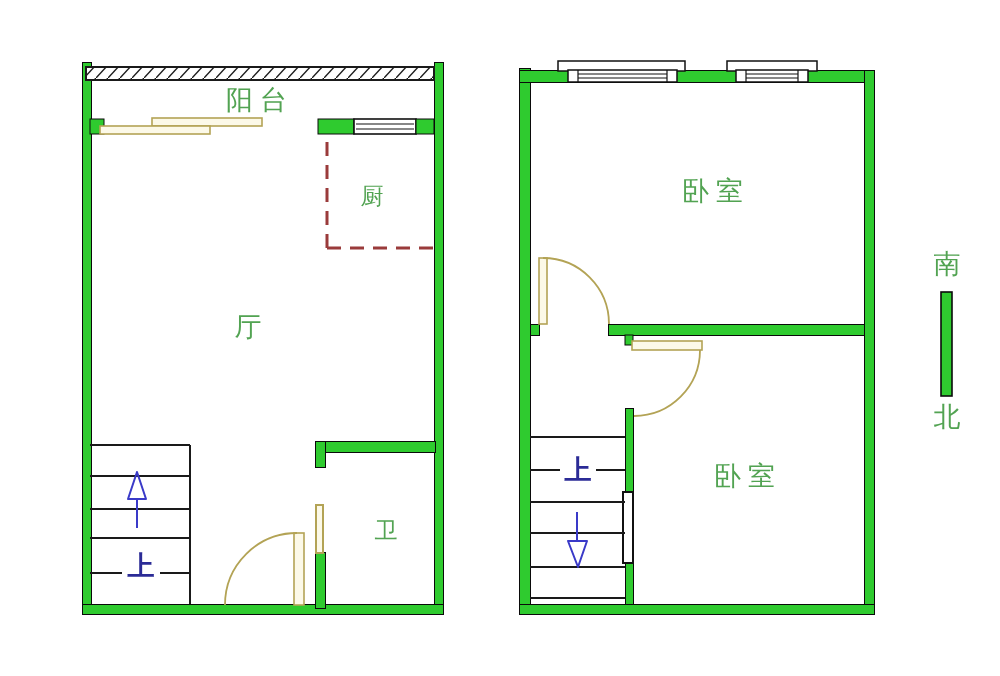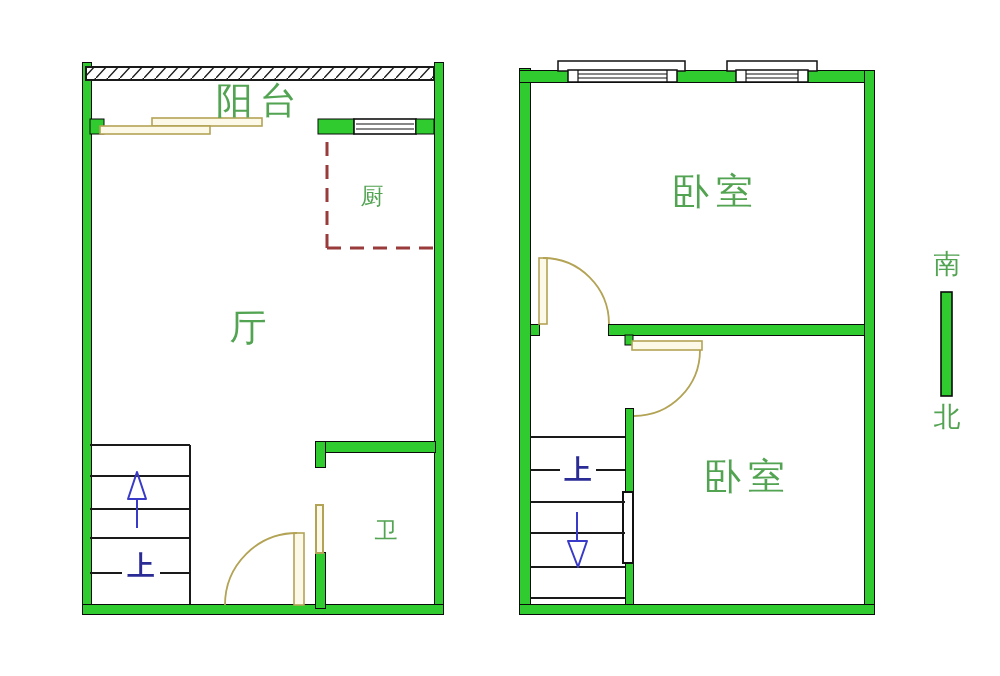--- a/index.html
+++ b/index.html
@@ -5,21 +5,21 @@
   html,body{margin:0;padding:0;background:#ffffff;}
   #canvas{
     position:relative;width:1000px;height:676px;background:#ffffff;overflow:hidden;
     font-family:"Liberation Sans","DejaVu Sans",sans-serif;
   }
   #plan-svg{position:absolute;left:0;top:0;}
   .lbl{
     position:absolute;transform:translate(-50%,-50%);
     white-space:nowrap;line-height:1;
   }
-  .room-lbl{color:#52a352;font-size:37px;letter-spacing:7px;}
+  .room-lbl{color:#52a352;font-size:27px;letter-spacing:7px;}
   .room-lbl-sm{color:#52a352;font-size:23px;}
   .stair-lbl{color:#2b2b96;font-size:27px;font-weight:bold;}
   .compass-lbl{color:#52a352;font-size:27px;}
 </style>
 </head>
 <body>
 
 <div id="canvas">
 
   <svg id="plan-svg" width="1000" height="676" viewBox="0 0 1000 676">

